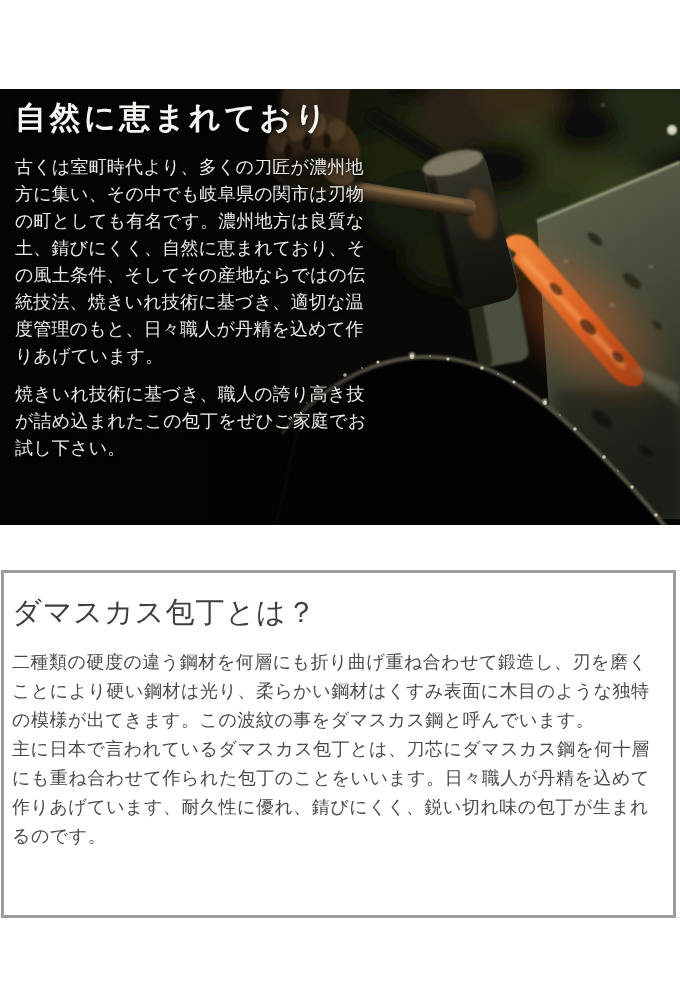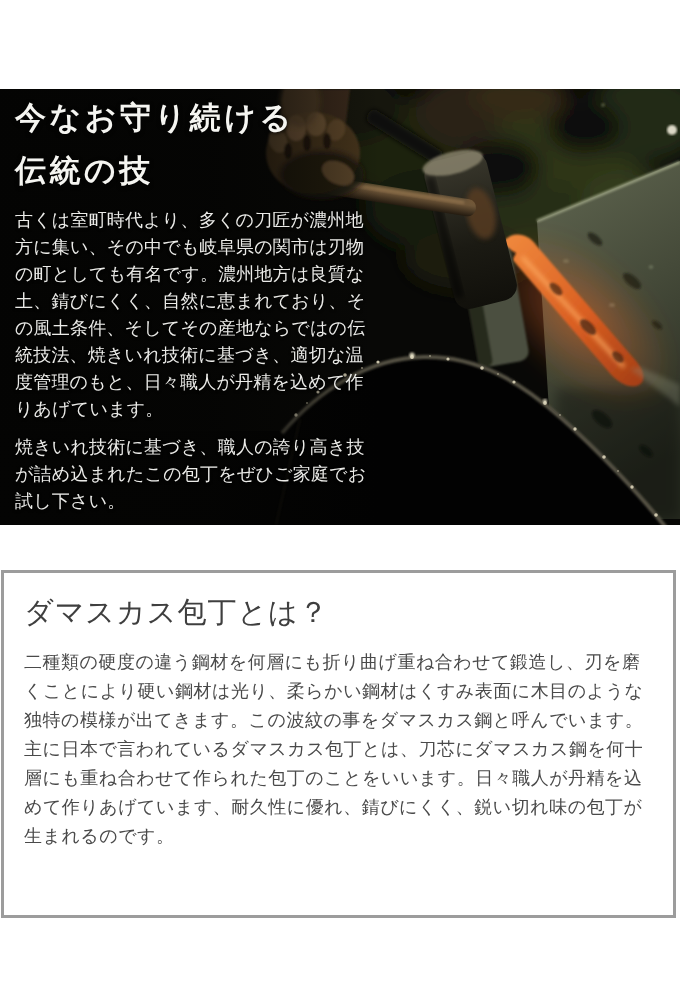--- a/index.html
+++ b/index.html
@@ -25,21 +25,21 @@
   .hero-p{
     margin:0 0 11px;color:#ebebe8;font-size:18px;line-height:27px;
     letter-spacing:.2px;text-shadow:0 1px 3px rgba(0,0,0,.9);
     text-align:left;
   }
   
   .info-box{
     position:absolute;top:570px;left:1px;width:675px;height:348px;
     box-sizing:border-box;background:#ffffff;
     border:3px solid #9c9c9c;
-    padding:22px 14px 0 20px;overflow:hidden;
+    padding:22px 14px 0 8px;overflow:hidden;
   }
   .info-title{
     margin:0 0 19px;color:#3f3f3f;font-weight:500;
     font-size:29px;line-height:34px;letter-spacing:1px;
   }
   .info-p{
     margin:0;color:#4a4a4a;font-size:18px;line-height:29px;
     letter-spacing:.5px;text-align:left;
   }
 </style>
@@ -220,22 +220,21 @@
     </g>
 
     <line x1="300" y1="330" x2="276" y2="436" stroke="#262217" stroke-width="2" opacity="0.5" filter="url(#b1)"></line>
     <ellipse cx="258" cy="488" rx="14" ry="6" fill="#4a463a" opacity="0.4" filter="url(#b2)" transform="rotate(-30 258 488)"></ellipse>
 
     <rect x="0" y="0" width="380" height="436" fill="url(#fadeL)"></rect>
   </svg>
 
   <div class="hero-content">
     <h1 class="hero-title">
-      <div>今なお守り続ける</div>
-      <div>伝統の技</div>
+      <div>自然に恵まれており</div>
     </h1>
     <p class="hero-p">古くは室町時代より、多くの刀匠が濃州地方に集い、その中でも岐阜県の関市は刃物の町としても有名です。濃州地方は良質な土、錆びにくく、自然に恵まれており、その風土条件、そしてその産地ならではの伝統技法、焼きいれ技術に基づき、適切な温度管理のもと、日々職人が丹精を込めて作りあげています。</p>
     <p class="hero-p">焼きいれ技術に基づき、職人の誇り高き技が詰め込まれたこの包丁をぜひご家庭でお試し下さい。</p>
   </div>
 </div>
 
 <div class="info-box">
   <h2 class="info-title">ダマスカス包丁とは？</h2>
   <p class="info-p">二種類の硬度の違う鋼材を何層にも折り曲げ重ね合わせて鍛造し、刃を磨くことにより硬い鋼材は光り、柔らかい鋼材はくすみ表面に木目のような独特の模様が出てきます。この波紋の事をダマスカス鋼と呼んでいます。</p>
   <p class="info-p">主に日本で言われているダマスカス包丁とは、刀芯にダマスカス鋼を何十層にも重ね合わせて作られた包丁のことをいいます。日々職人が丹精を込めて作りあげています、耐久性に優れ、錆びにくく、鋭い切れ味の包丁が生まれるのです。</p>

